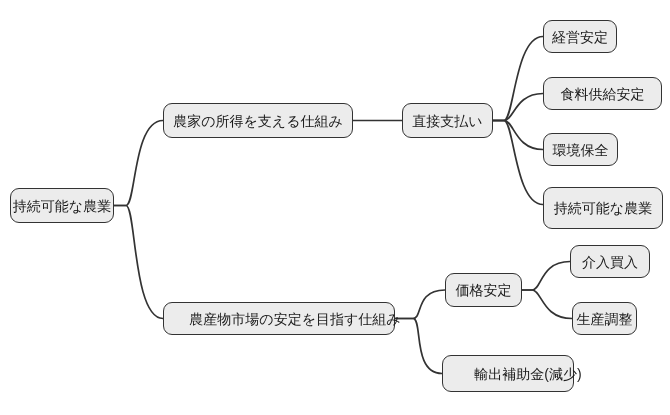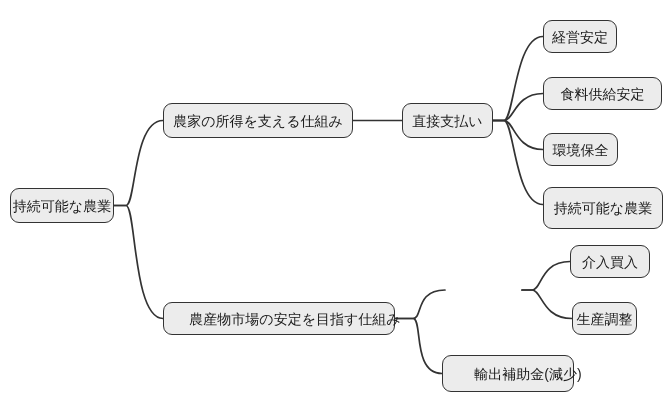--- a/index.html
+++ b/index.html
@@ -87,20 +87,23 @@
   </div>
 
   <div class="node" style="left:543px; top:187px; width:120px; height:42px;">
     <span class="node-label">持続可能な農業</span>
   </div>
 
   <div class="node" style="left:163px; top:302px; width:232px; height:33px;padding-left:32px;">
     <span class="node-label">農産物市場の安定を目指す仕組み</span>
   </div>
 
+  <div class="node" style="left:445px; top:273px; width:77px; height:34px;">
+    <span class="node-label">価格安定</span>
+  </div>
 
   <div class="node" style="left:570px; top:245px; width:80px; height:33px;">
     <span class="node-label">介入買入</span>
   </div>
 
   <div class="node" style="left:572px; top:302px; width:65px; height:33px;">
     <span class="node-label">生産調整</span>
   </div>
 
   <div class="node" style="left:442px; top:355px; width:132px; height:37px;padding-left:40px;">

